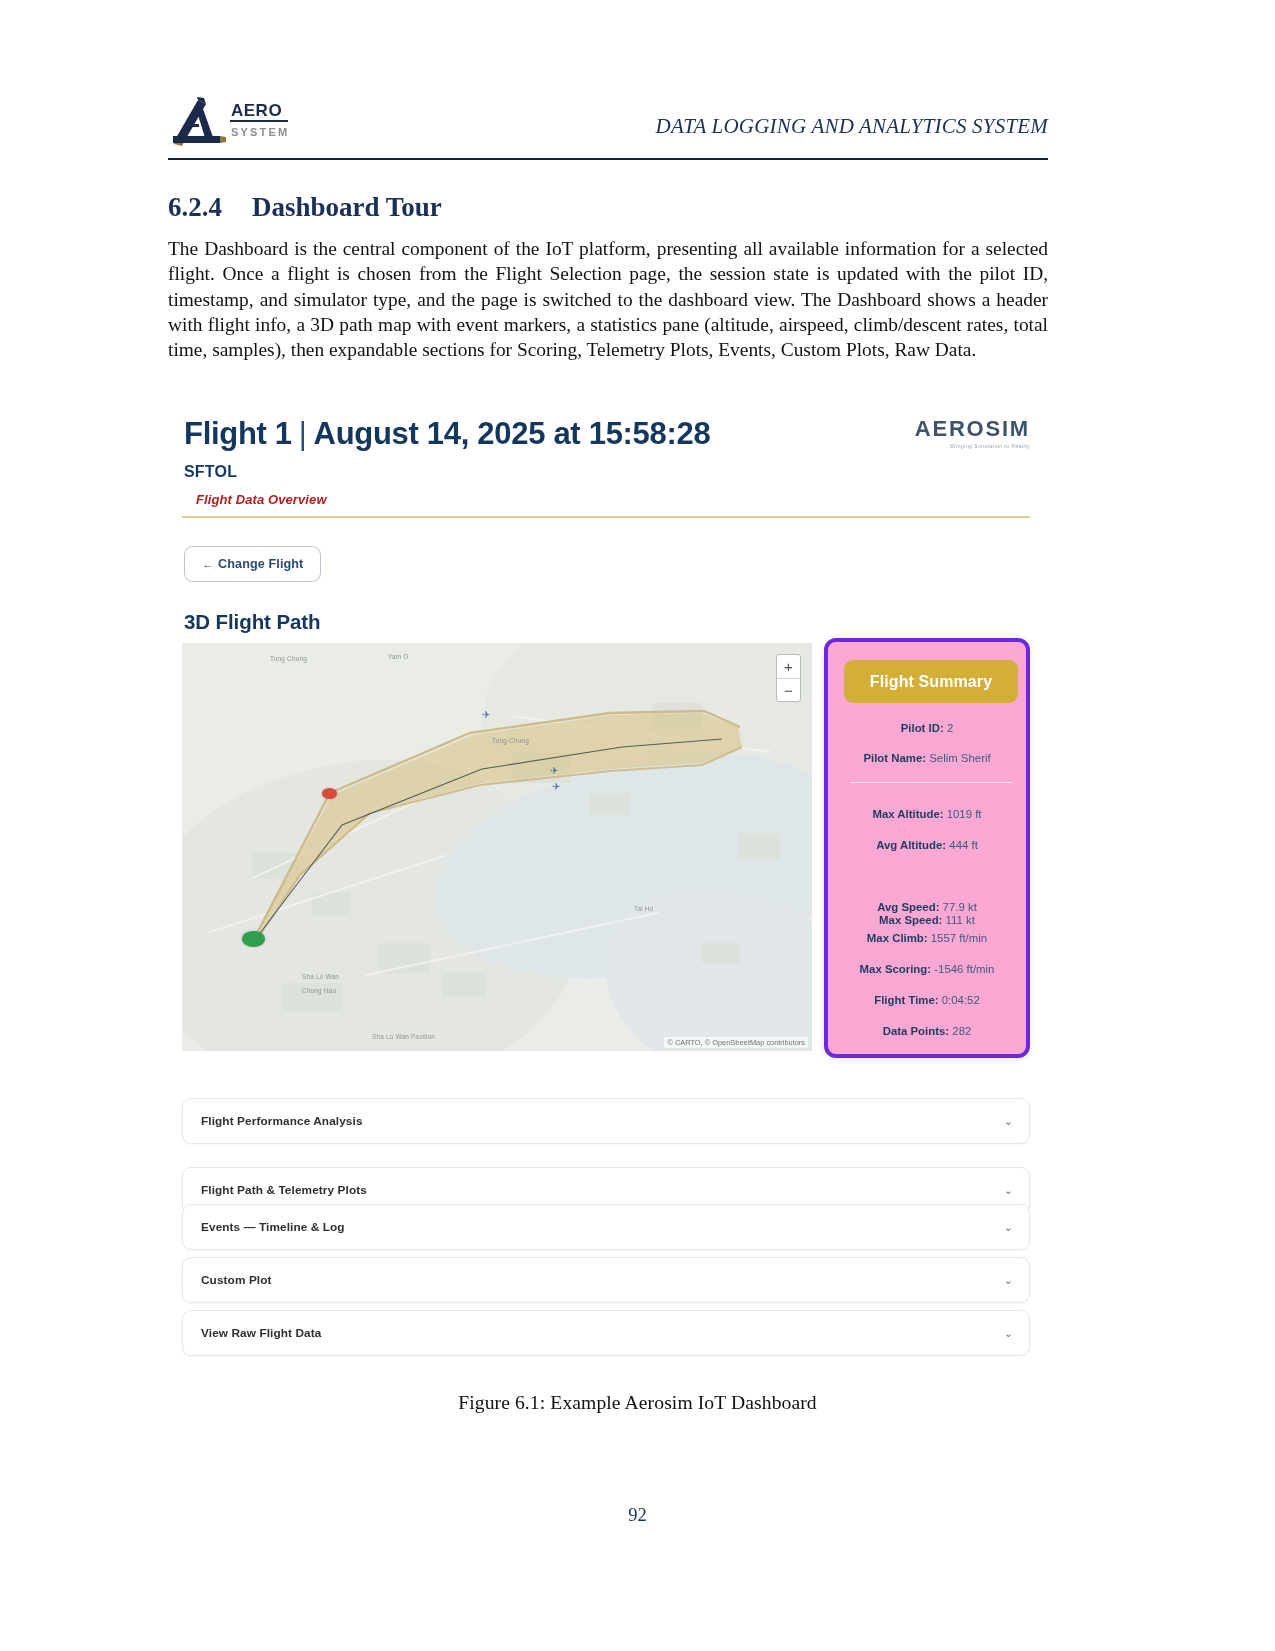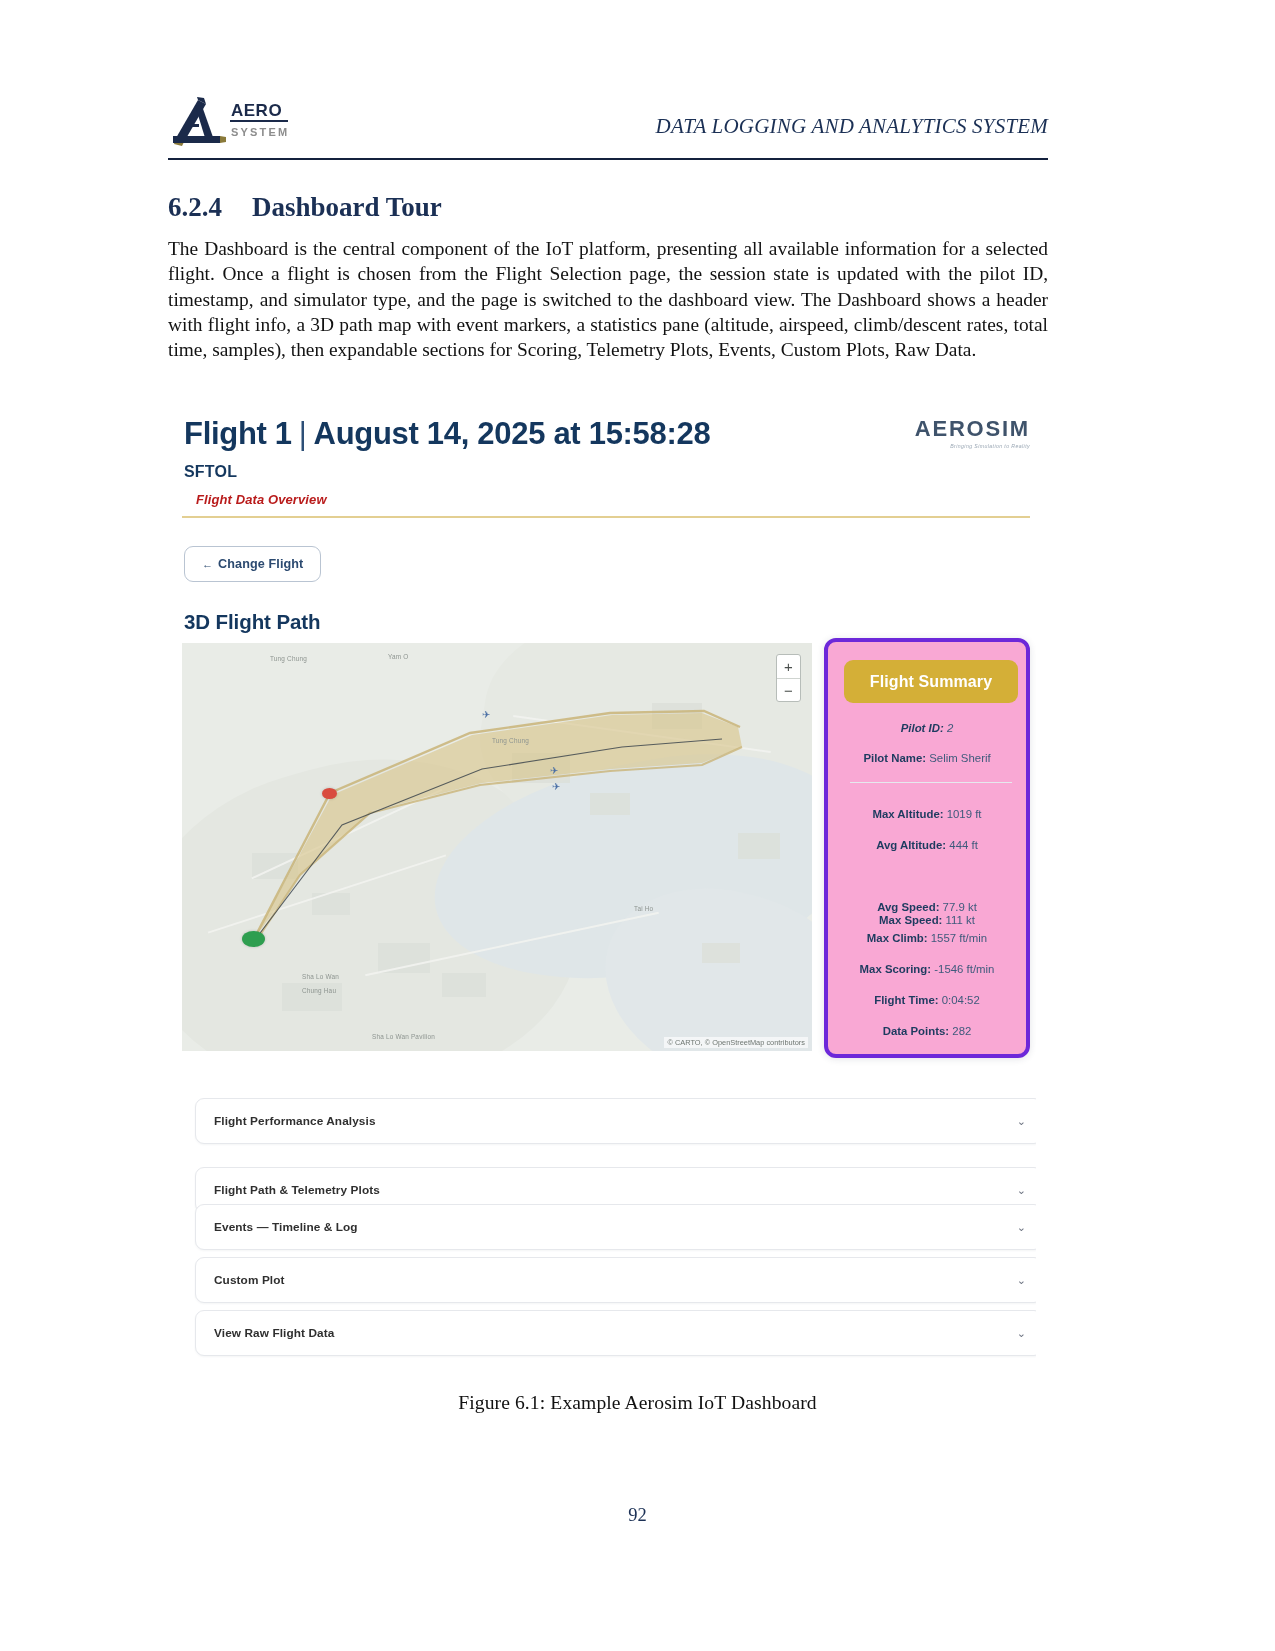--- a/index.html
+++ b/index.html
@@ -194,21 +194,20 @@
   .sum-line b { color: #1d3b5f; font-weight: 700; }
   .sum-div {
     position: absolute; left: 22px; width: 162px; height: 1px; background: #e6e9ee;
   }
 
   
   .acc {
     position: absolute; left: 6px; width: 848px; height: 46px;
     border: 1px solid #e6e8ec; border-radius: 9px; background: #fff;
     box-shadow: 0 1px 2px rgba(40,50,70,.05);
-    margin-left: 13px;
   }
   .acc-label {
     position: absolute; left: 18px; top: 50%; transform: translateY(-50%);
     font-size: 11.8px; font-weight: 600; color: #2f2f2f; letter-spacing: .1px;
   }
   .acc-chev {
     position: absolute; right: 16px; top: 50%; transform: translateY(-50%);
     font-size: 11px; color: #6b7280;
   }
 
@@ -332,21 +331,21 @@
           <div>+</div>
           <div class="zdiv">−</div>
         </div>
 
         <div class="map-attrib">© CARTO, © OpenStreetMap contributors</div>
       </div>
 
       <div class="summary-card">
         <div class="summary-badge">Flight Summary</div>
 
-        <div class="sum-line" style="top:80px;font-style:italic;">
+        <div class="sum-line" style="top:80px;">
           <b>Pilot ID:</b>
           <span>2</span>
         </div>
         <div class="sum-line" style="top:110px;">
           <b>Pilot Name:</b>
           <span>Selim Sherif</span>
         </div>
 
         <div class="sum-div" style="top:140px;"></div>
 

